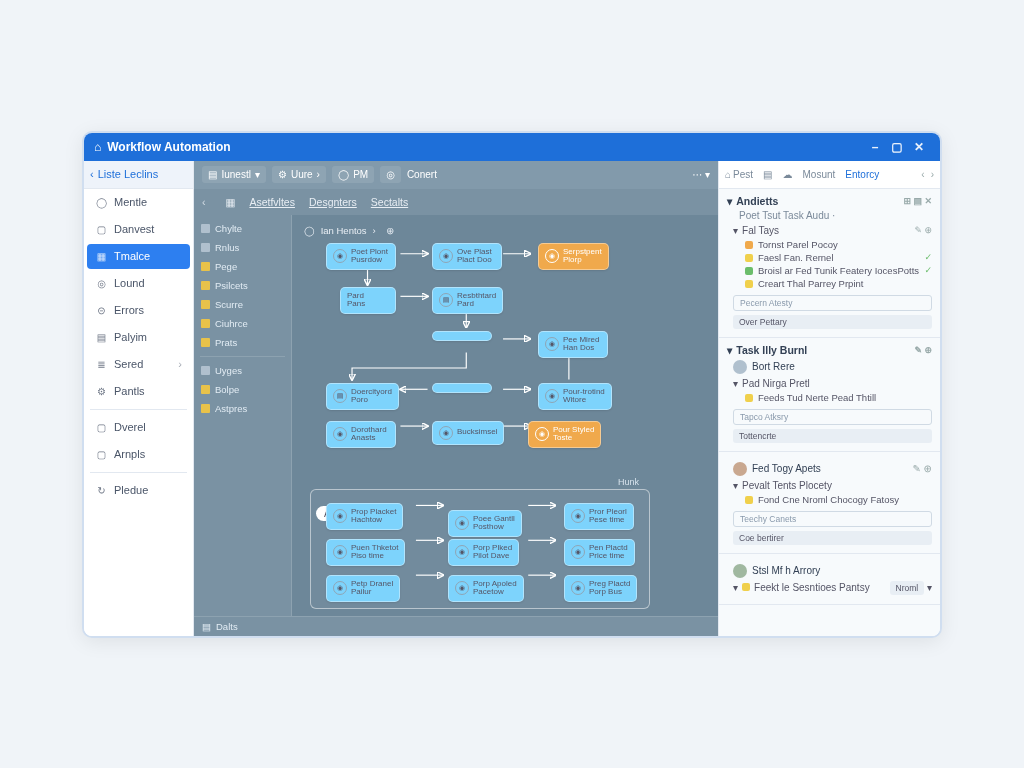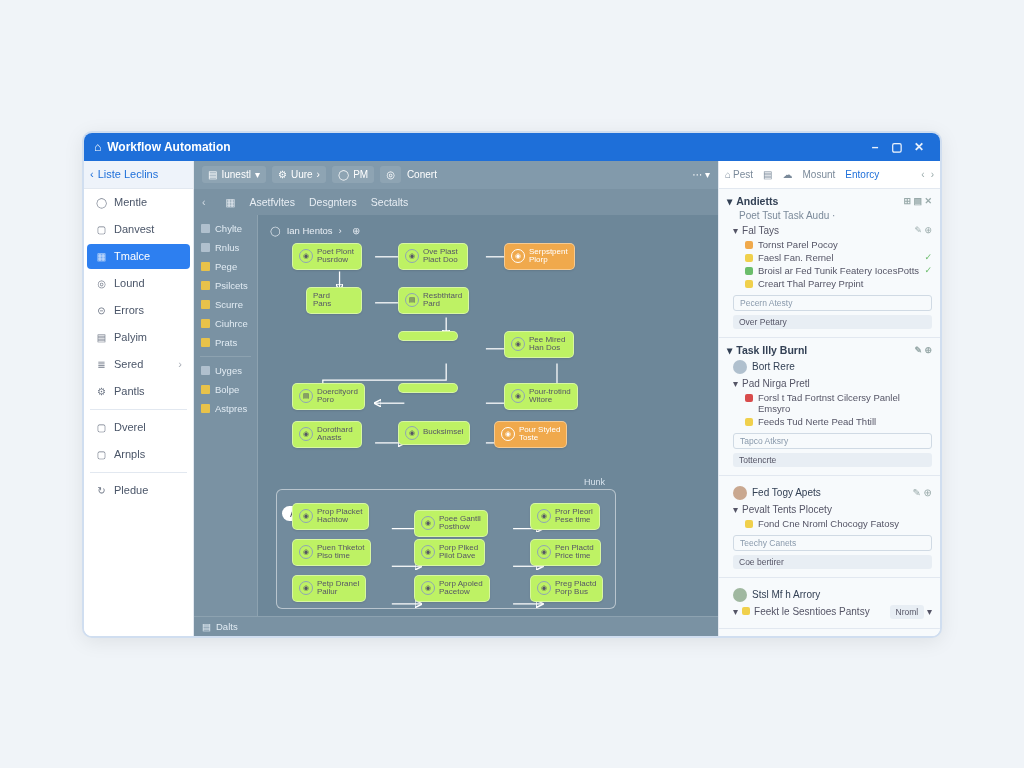--- a/index.html
+++ b/index.html
@@ -103,25 +103,25 @@
   .ws-tabs {
     height: 26px;
     background: #7a92a3;
     display: flex;
     align-items: center;
     padding: 0 8px;
     gap: 14px;
     color: #e8eef4;
     font-size: 10.5px;
   }
-  .ws-tabs .tab { padding: 4px 0; }
+  .ws-tabs .tab { padding: 4px 0; text-decoration: underline; }
   .ws-tabs .back { opacity:.8; margin-right:6px; }
   .ws-cols { flex:1; display:flex; }
   .ws-subnav {
-    width: 64px;
+    width: 98px;
     background: #7a92a3;
     border-right: 1px solid rgba(255,255,255,0.15);
     padding: 4px 0;
   }
   .ws-subnav .sn {
     display:flex; align-items:center; gap:5px;
     padding: 4px 7px;
     color: #e2ecf4;
     font-size: 9.5px;
   }
@@ -135,21 +135,21 @@
     position: relative;
     padding: 8px;
     overflow: hidden;
   }
   .canvas-head {
     display:flex;align-items:center;gap:6px;
     color:#e8eef4;font-size:9.5px;padding:2px 4px 8px;
   }
   .node {
     position: absolute;
-    background: #bef264;
+    background: #7dd3fc;
     border-radius: 5px;
     border: 1px solid rgba(255,255,255,0.4);
     padding: 4px 6px;
     display: flex;
     align-items: center;
     gap: 4px;
     font-size: 8px;
     color: #556;
     min-width: 70px;
     box-shadow: 0 1px 2px rgba(0,0,0,0.1);
@@ -589,24 +589,20 @@
       </div>
 
       <div class="pr-section">
         <div class="pr-sec-head">▾ <span>Task Illy Burnl</span><span class="tools">✎ ⊕</span></div>
         <div class="pr-user">
             <span class="avatar"></span>
             <span>Bort Rere</span>
           </div>
         <div class="pr-group-head">▾ <span>Pad Nirga Pretl</span></div>
         <div class="pr-item">
-            <span class="bullet b-rd"></span>
-            <span>Forsl t Tad Fortnst Cilcersy Panlel Emsyro</span>
-          </div>
-        <div class="pr-item">
             <span class="bullet b-yl"></span>
             <span>Feeds Tud Nerte Pead Thtill</span>
           </div>
         <div class="pr-chips">
             <span class="chip outline">Tapco Atksry</span>
             <span class="chip">Tottencrte</span>
           </div>
       </div>
 
       <div class="pr-section">

